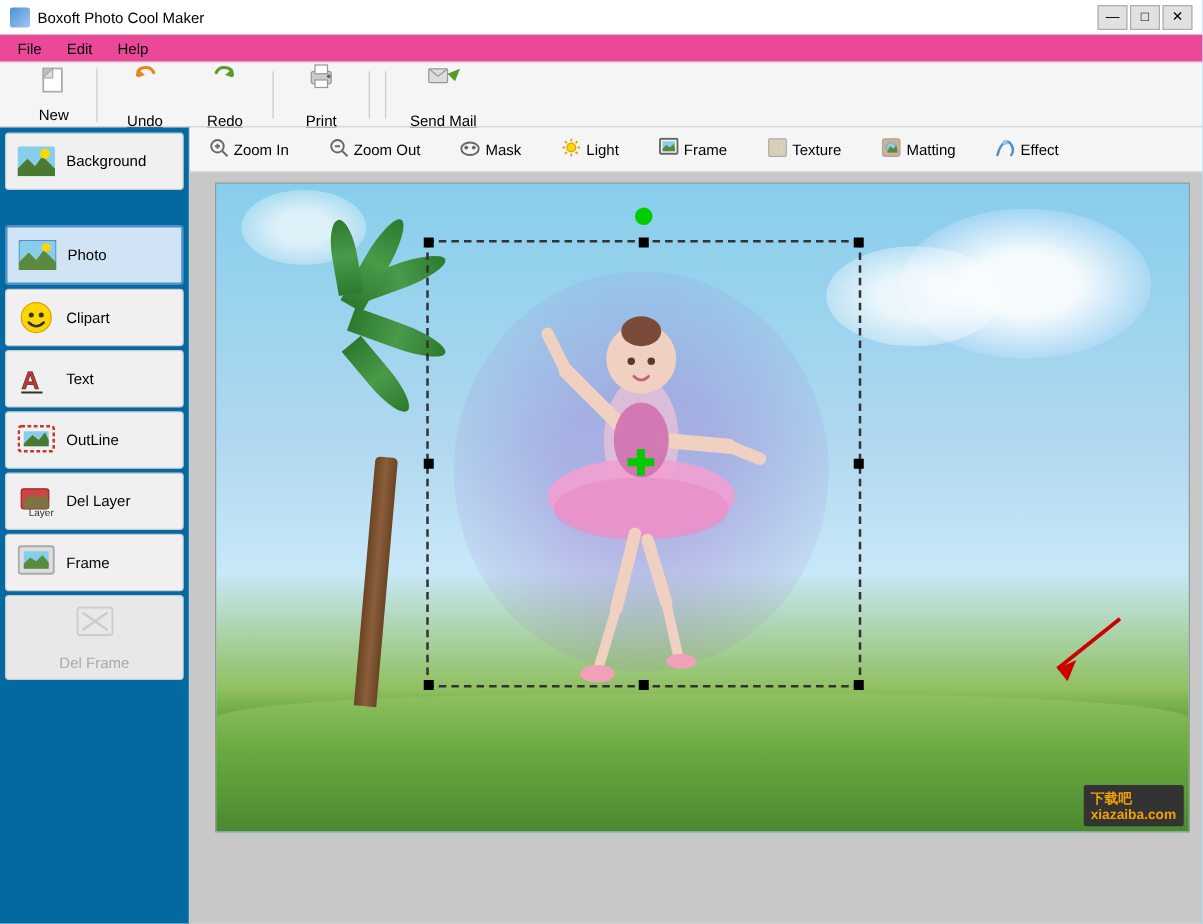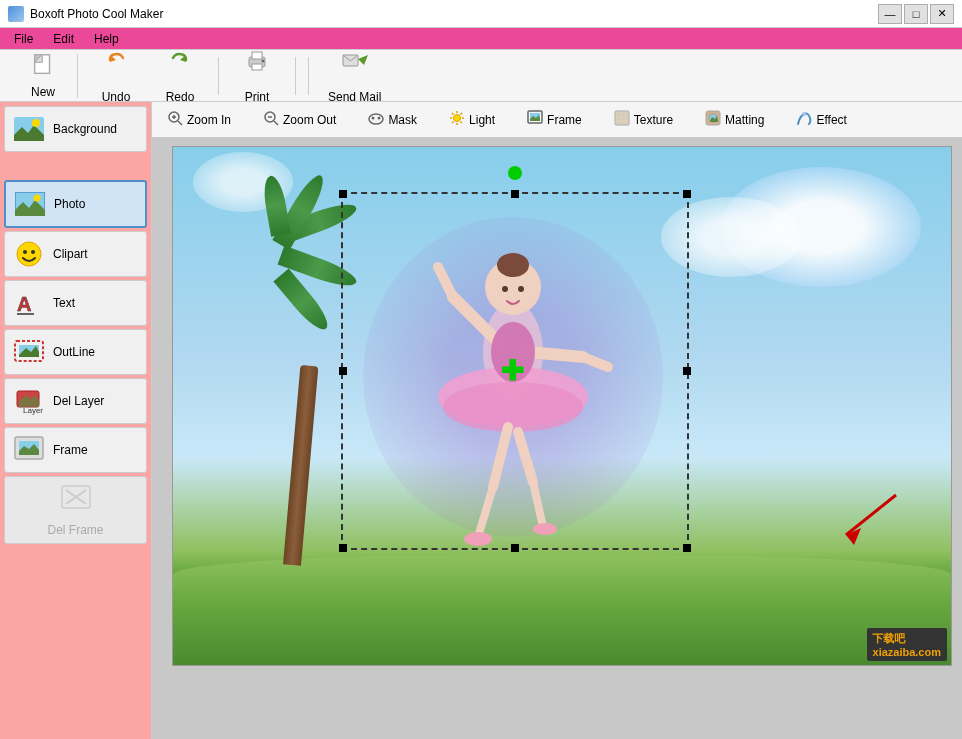--- a/index.html
+++ b/index.html
@@ -106,21 +106,21 @@
     
     .main-area {
       display: flex;
       flex: 1;
       height: calc(739px - 28px - 22px - 52px);
     }
 
     
     .sidebar {
       width: 152px;
-      background: #fca5a5;
+      background: #0369a1;
       border-right: 1px solid #ccc;
       display: flex;
       flex-direction: column;
       padding: 4px;
       gap: 3px;
       overflow-y: auto;
     }
     .sidebar-btn {
       display: flex;
       align-items: center;

